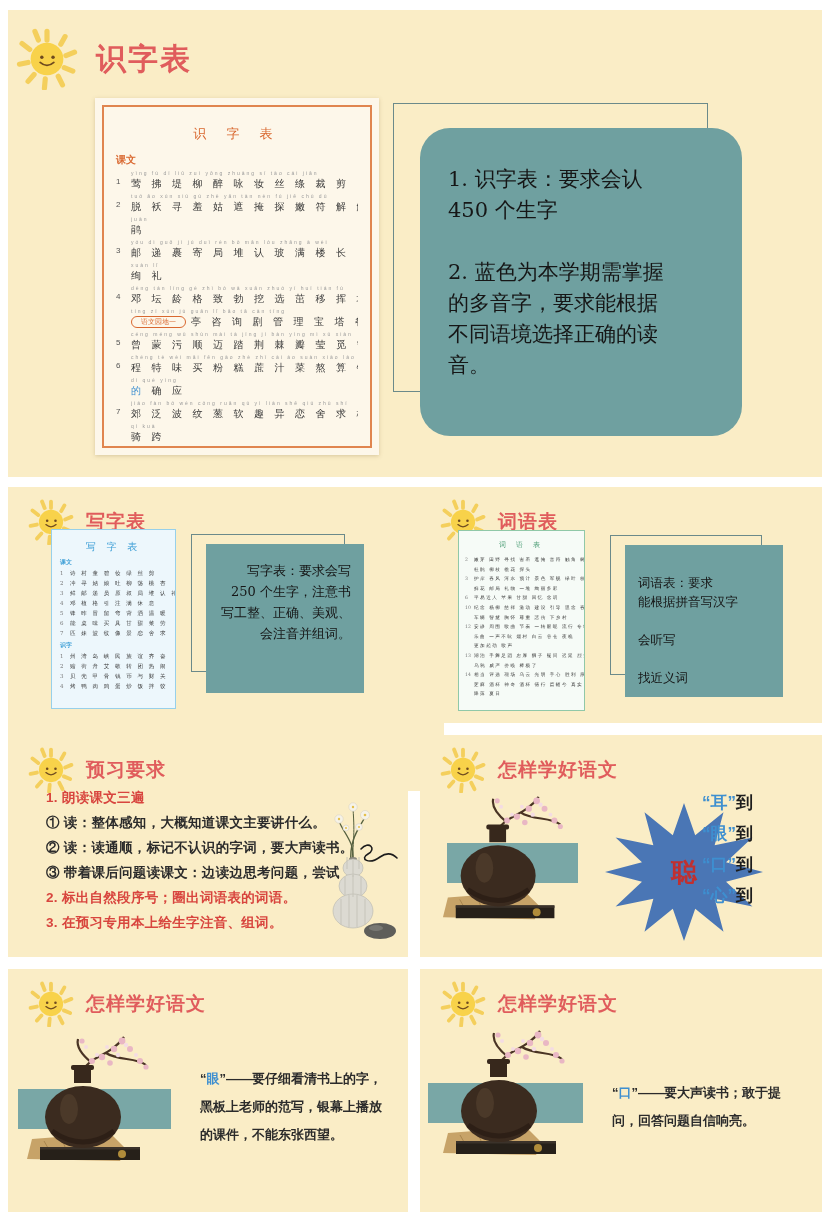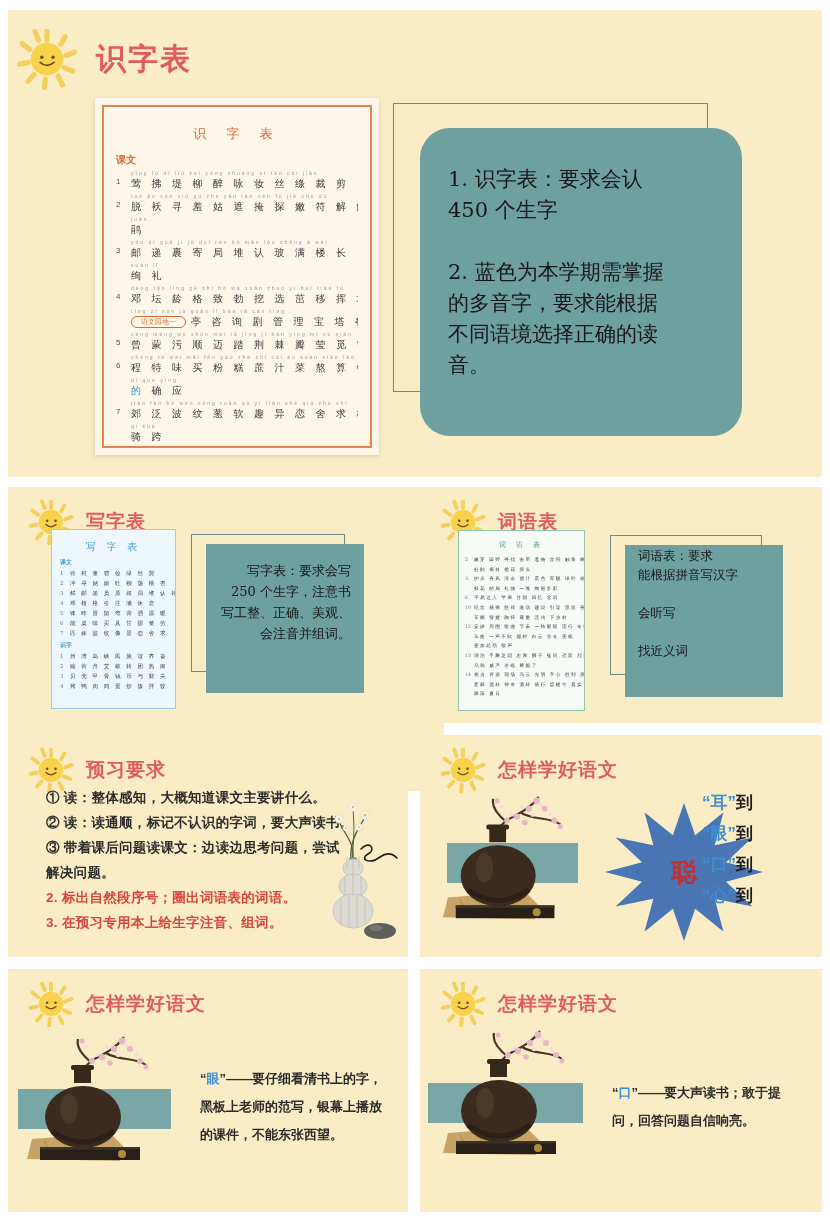--- a/index.html
+++ b/index.html
@@ -38,21 +38,21 @@
           font-size:7px;letter-spacing:0;padding:0 9px;margin-right:5px;line-height:10px;}
   .blu{color:#3E8FD0;}
 
   .outline{position:absolute;border:1px solid #6B8A8A;background:transparent;}
   .o1{left:385px;top:93px;width:313px;height:287px;}
   .o2{left:183px;top:47px;width:152px;height:136px;}
   .o3{left:190px;top:48px;width:150px;height:138px;}
   .note{position:absolute;background:#6FA0A0;box-sizing:border-box;}
   .n1{left:412px;top:118px;width:322px;height:308px;padding:36px 28px;border-radius:30px;}
   .n2{left:198px;top:57px;width:158px;height:149px;padding:16px 13px;}
-  .n3{left:205px;top:58px;width:158px;height:152px;padding:1px 13px;}
+  .n3{left:205px;top:58px;width:158px;height:152px;padding:28px 13px;}
   .ntext{font-family:"DejaVu Serif",serif;color:#161616;white-space:pre;}
   .n1 .ntext{font-size:21px;line-height:31px;}
   .n2 .ntext{font-size:13px;line-height:21px;text-align:right;}
   .n3 .ntext{font-size:12.5px;line-height:19px;}
 
   
   .page-w{position:absolute;left:43px;top:42px;width:125px;height:180px;background:#EDF7FC;
           border:1px solid #97D0EA;box-sizing:border-box;padding:2px 8px;overflow:hidden;}
   .wtitle{color:#3E9FD6;font-size:10px;letter-spacing:4px;text-align:center;margin:8px 0 4px;}
   .wlab{color:#3E9FD6;font-size:6px;margin:3px 0 1px;font-weight:bold;}
@@ -455,24 +455,24 @@
     </g>
     <circle cx="36" cy="36" r="19" fill="#F8D24A"></circle>
     <circle cx="30" cy="34" r="2" fill="#6E4A1F"></circle>
             <circle cx="43" cy="34" r="2" fill="#6E4A1F"></circle>
     <path d="M28,40 Q36,47 44,40" stroke="#6E4A1F" stroke-width="2" fill="none" stroke-linecap="round"></path>
   </svg>
 </span>
       <h2>预习要求</h2>
     </div>
     <div class="plist">
+        <div class="pline red">1. 朗读课文三遍</div>
         <div class="pline">① 读：整体感知，大概知道课文主要讲什么。</div>
         <div class="pline">② 读：读通顺，标记不认识的字词，要大声读书。</div>
         <div class="pline">③ 带着课后问题读课文：边读边思考问题，尝试</div>
-        <div class="pline">解决问题。</div>
         <div class="pline red">2. 标出自然段序号；圈出词语表的词语。</div>
         <div class="pline red">3. 在预习专用本上给生字注音、组词。</div>
       </div>
     <span class="vase vA vaseA-slot">
   <svg viewBox="0 0 100 147" xmlns="http://www.w3.org/2000/svg">
     <path d="M48,68 C46,44 56,34 62,22" stroke="#55603F" stroke-width="1.4" fill="none"></path>
     <path d="M50,66 C52,46 40,38 36,26" stroke="#55603F" stroke-width="1.2" fill="none"></path>
     <path d="M49,67 C50,50 52,40 50,14" stroke="#55603F" stroke-width="1" fill="none"></path>
     <g>
       <circle cx="62" cy="20" r="4.5" fill="#F6F3E8" stroke="#DAD4C2" stroke-width=".6"></circle>

